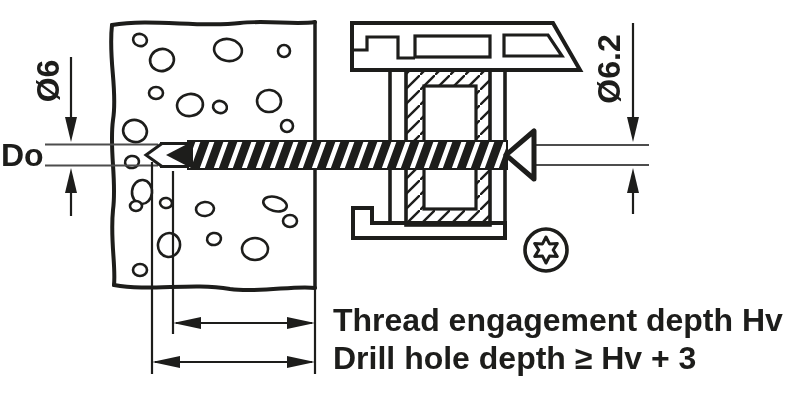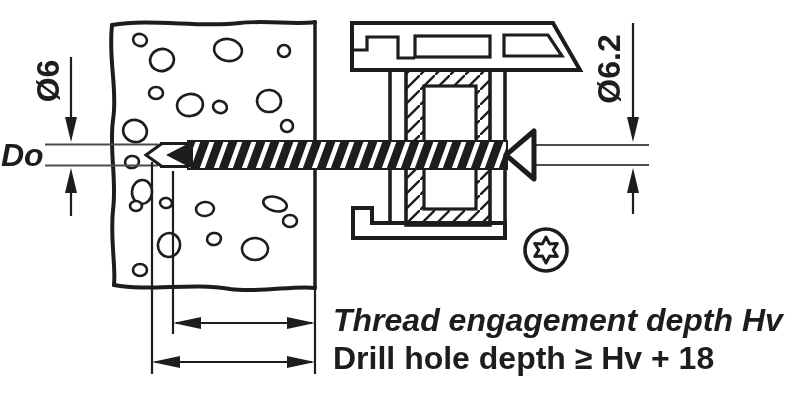--- a/index.html
+++ b/index.html
@@ -130,21 +130,21 @@
     </g>
 
     <g stroke="#1d1d1b" fill="#ffffff">
       <circle cx="546" cy="250" r="21" stroke-width="3.6"></circle>
       <polygon stroke-width="3" stroke-linejoin="round" points="546,237 549.5,243.9 557.3,243.5 553.2,250 557.3,256.5 549.5,256.1 546,263 542.5,256.1 534.7,256.5 538.8,250 534.7,243.5 542.5,243.9"></polygon>
     </g>
   </svg>
 
   <div class="lbl rot" style="left:48px;top:81px;">Ø6</div>
 
-  <div class="lbl" style="left:1px;top:139px;font-style:italic;">Do</div>
+  <div class="lbl" style="left:1px;top:139px;">Do</div>
 
   <div class="lbl rot" style="left:609px;top:69px;">Ø6.2</div>
 
 
-  <div class="lbl" style="left:333px;top:304px;font-style:italic;">Thread engagement depth Hv</div>
+  <div class="lbl" style="left:333px;top:304px;">Thread engagement depth Hv</div>
 
-  <div class="lbl" style="left:333px;top:342px;">Drill hole depth ≥ Hv + 18</div>
+  <div class="lbl" style="left:333px;top:342px;">Drill hole depth ≥ Hv + 3</div>
 </div>
 
 </body></html>

